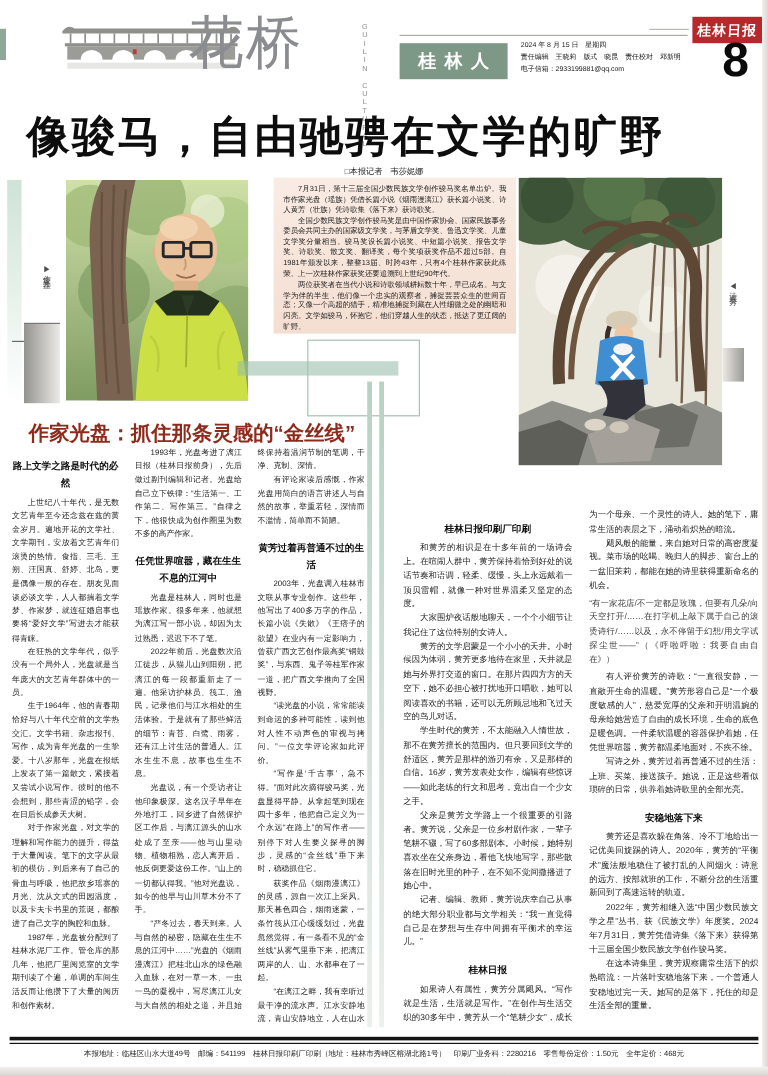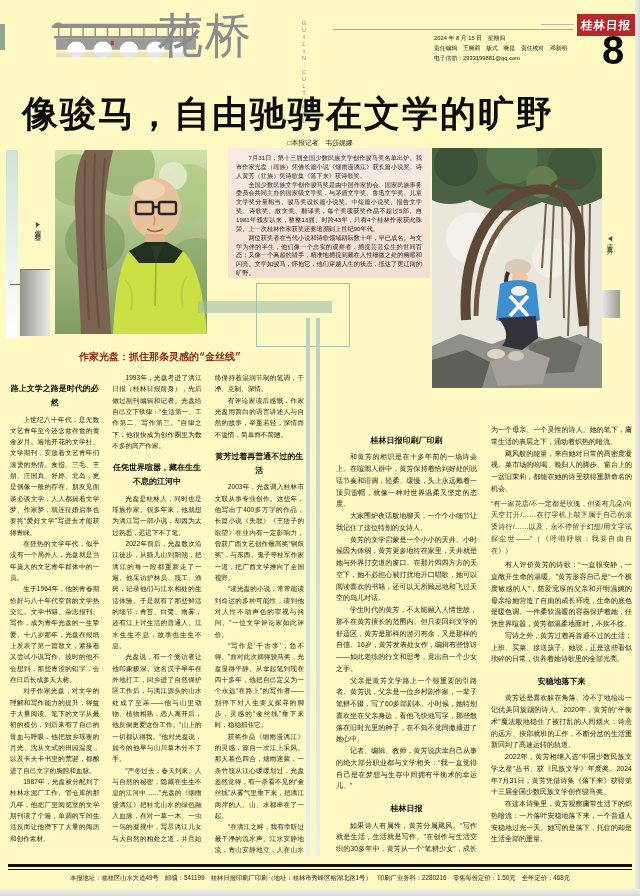--- a/index.html
+++ b/index.html
@@ -1,16 +1,16 @@
 <!DOCTYPE html>
 <html><head>
 <meta charset="utf-8">
 <style>
   html,body{margin:0;padding:0;background:#d8d7d3;}
-  .page{position:relative;width:640px;height:896px;background:#fef9c3;overflow:hidden;
+  .page{position:relative;width:640px;height:896px;background:#ffffff;overflow:hidden;
         font-family:"Liberation Sans",sans-serif;color:#1a1a1a;}
   
   .edge-mark{position:absolute;left:0;top:24px;width:5px;height:26px;background:#7d9886;opacity:.85;}
   .bridge{position:absolute;left:50px;top:10px;width:152px;height:50px;}
   .supp-title{position:absolute;left:157px;top:12px;font-size:46px;line-height:1;color:#8b8c90;
         font-weight:300;letter-spacing:2px;transform:scaleY(1.04);transform-origin:top left;
         font-family:"Liberation Serif",serif;}
   .supp-sub{position:absolute;left:301px;top:20px;writing-mode:vertical-rl;text-orientation:upright;
         font-size:6px;letter-spacing:1px;color:#8d8d8b;}
   .head-rule{position:absolute;left:333px;top:29px;width:240px;height:1px;background:#a9a9a5;}
@@ -46,21 +46,21 @@
   .photo-l{left:55px;top:150px;width:152px;height:184px;}
   .photo-r{left:432px;top:148px;width:170px;height:240px;}
   .lead-box{position:absolute;left:228px;top:148px;width:202px;height:130px;box-sizing:border-box;
         padding:6px 8px;background:linear-gradient(180deg,#f9ece4,#f4ded1);overflow:hidden;}
   .lead-box p{margin:0;font-size:6.2px;line-height:1.43;text-align:justify;text-indent:2em;color:#222;}
   .green-hbar{position:absolute;left:198px;top:301px;width:134px;height:12px;background:rgba(148,185,165,.55);}
   .green-frame{position:absolute;left:256px;top:283px;width:92px;height:62px;border:1px solid #a3c2b0;}
   .vbar{position:absolute;width:4px;top:318px;height:538px;background:linear-gradient(180deg,#b7d1c3,#e9f1ec);}
   .vbar1{left:306px;} .vbar2{left:316px;}
   
-  .sec-head{position:absolute;font-family:Liberation Mono, monospace;font-weight:700;font-size:10px;
+  .sec-head{position:absolute;font-family:Liberation Sans, sans-serif;font-weight:700;font-size:17px;
         color:#8e2b1c;text-align:center;white-space:nowrap;}
   .sec-head-writer{left:0;top:350px;width:320px;}
   .sec-head-poet{left:328px;top:401px;width:308px;}
   .cols{position:absolute;column-fill:auto;overflow:hidden;font-size:6.6px;line-height:1.72;color:#1c1c1c;}
   .cols-writer{left:10px;top:372px;width:294px;height:486px;column-count:3;column-gap:13px;}
   .cols-poet{left:336px;top:424px;width:296px;height:432px;column-count:2;column-gap:14px;font-size:7px;line-height:1.68;}
   .cols p.para{margin:0;text-indent:2em;text-align:justify;}
   .cols p.poem{margin:3px 0;text-indent:0;text-align:justify;color:#3a3a3a;}
   .cols .subhead{font-weight:700;font-size:8px;text-align:center;margin:10px 0 4px;color:#101010;
         break-inside:avoid;}
@@ -101,20 +101,23 @@
       <ellipse cx="104" cy="38.5" rx="9" ry="8" fill="#ffffff"></ellipse>
       <ellipse cx="126" cy="38.5" rx="8" ry="8" fill="#ffffff"></ellipse>
       <rect x="6" y="41" width="138" height="5" fill="#b9b9b5" opacity="0.35"></rect>
       <rect x="60" y="30" width="3" height="4" fill="#c03a30"></rect>
     </g>
   </svg>
 
   <div class="supp-title">花桥</div>
   <div class="supp-sub">GUILIN CULTURAL</div>
   <div class="head-rule"></div>
+  <div class="edition-box">
+    <span>桂林人</span>
+  </div>
   <div class="issue-info">
     <div>2024 年 8 月 15 日　星期四</div>
     <div>责任编辑　王晓莉　版式　晓昆　责任校对　邓新明</div>
     <div>电子信箱：2933199881@qq.com</div>
   </div>
   <div class="logo-rule"></div>
   <div class="paper-logo">
     <span>桂林日报</span>
   </div>
   <div class="page-number">8</div>

